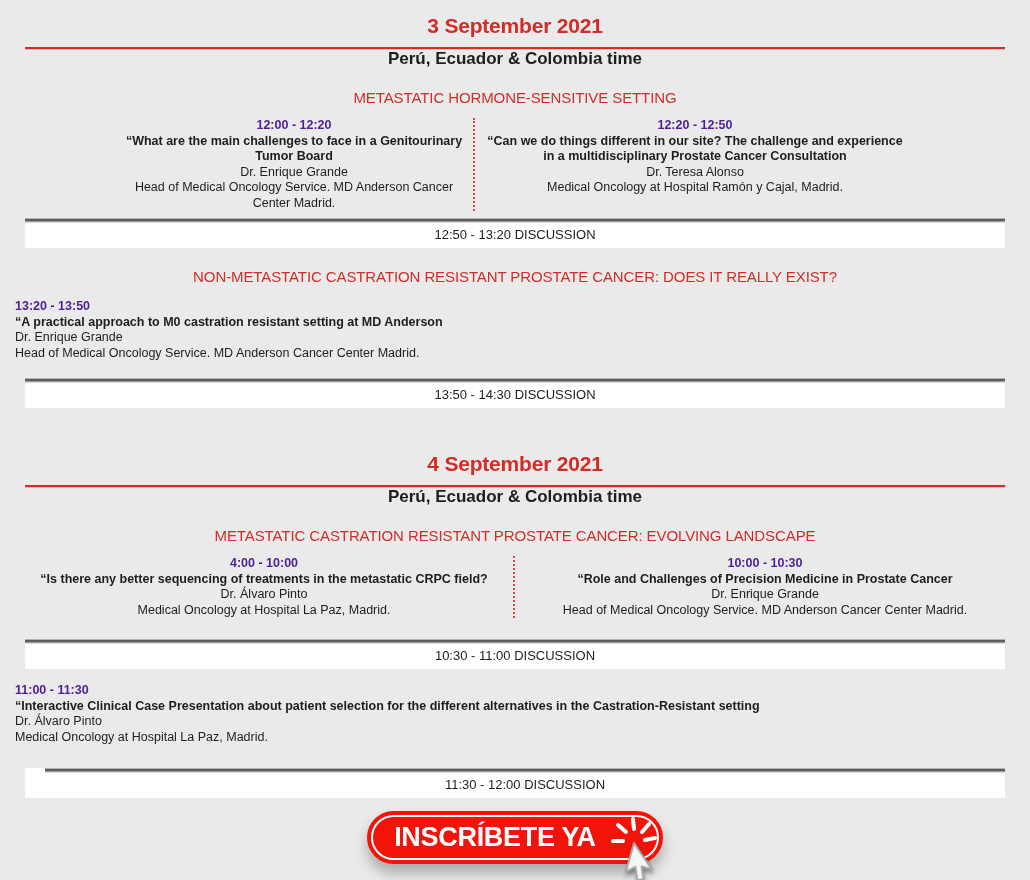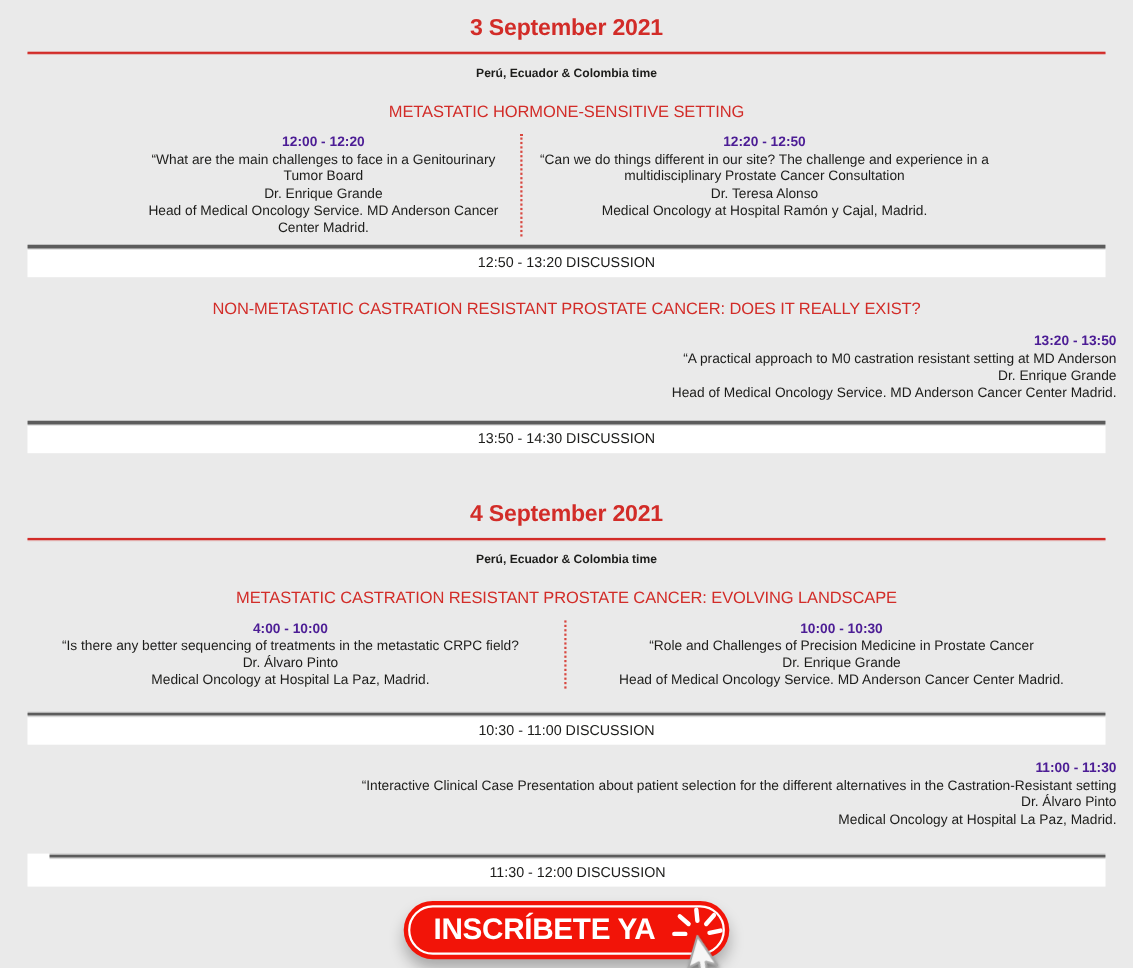--- a/index.html
+++ b/index.html
@@ -14,40 +14,40 @@
     text-align:center; font-size:21px; font-weight:bold; color:#d22c28;
     letter-spacing:-0.2px;
   }
   .date-1 { padding-top:14px; }
   .date-2 { padding-top:44px; }
   .redline {
     height:2px; background:#d22c28; margin:9px 25px 0 25px;
     box-shadow:0 1px 0 rgba(210,44,40,0.25);
   }
   .timezone {
-    margin-top:12px; text-align:center; font-size:11px; font-weight:bold;
+    margin-top:0; text-align:center; font-size:17px; font-weight:bold;
   }
   .section-heading {
     margin-top:20px; text-align:center; font-size:15px; font-weight:normal;
     color:#d22c28; letter-spacing:-0.1px;
   }
   .session-row { display:flex; margin:12px auto 0 auto; }
   .row-day1 { width:800px; }
   .row-day2 { width:1000px; }
   .session-col { text-align:center; font-size:12.5px; line-height:15.5px; padding:0 10px; }
   .row-day1 .session-col.left  { width:45%; border-right:2px dotted #d8473f; }
   .row-day1 .session-col.right { width:55%; }
   .row-day2 .session-col.left  { width:50%; border-right:2px dotted #d8473f; }
   .row-day2 .session-col.right { width:50%;text-align:center; }
   .session-single {
-    margin:14px auto 0 auto; width:1000px; text-align:right;
+    margin:14px auto 0 auto; width:1000px; text-align:left;
     font-size:12.5px; line-height:15.5px;
   }
   .session-time { color:#4c1d95; font-weight:bold; }
-  .session-title { font-weight:normal; }
+  .session-title { font-weight:bold; }
   .session-speaker { }
   .session-affiliation {}
   .discussion-band { margin:0 25px; background:#ffffff; }
   .band-1 { margin-top:7px; }
   .band-2 { margin-top:17px; }
   .band-3 { margin-top:21px; }
   .band-4 { margin-top:23px;padding-left:20px; }
   .band-ridge {
     height:5px;
     background:linear-gradient(to bottom,

